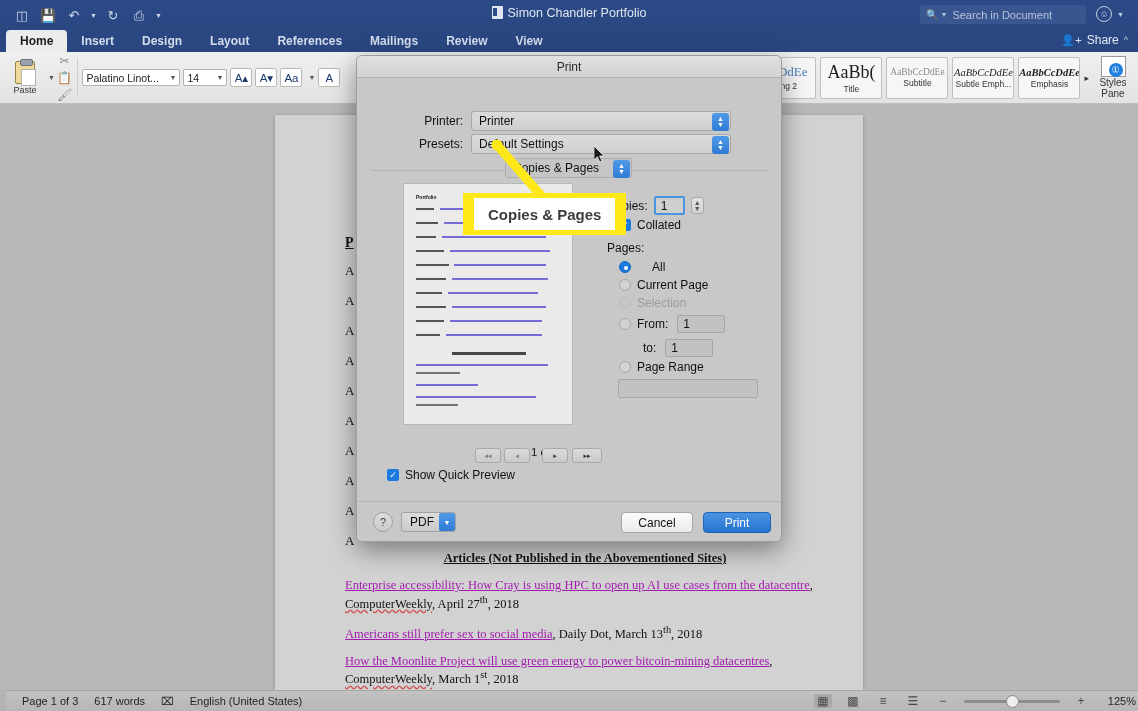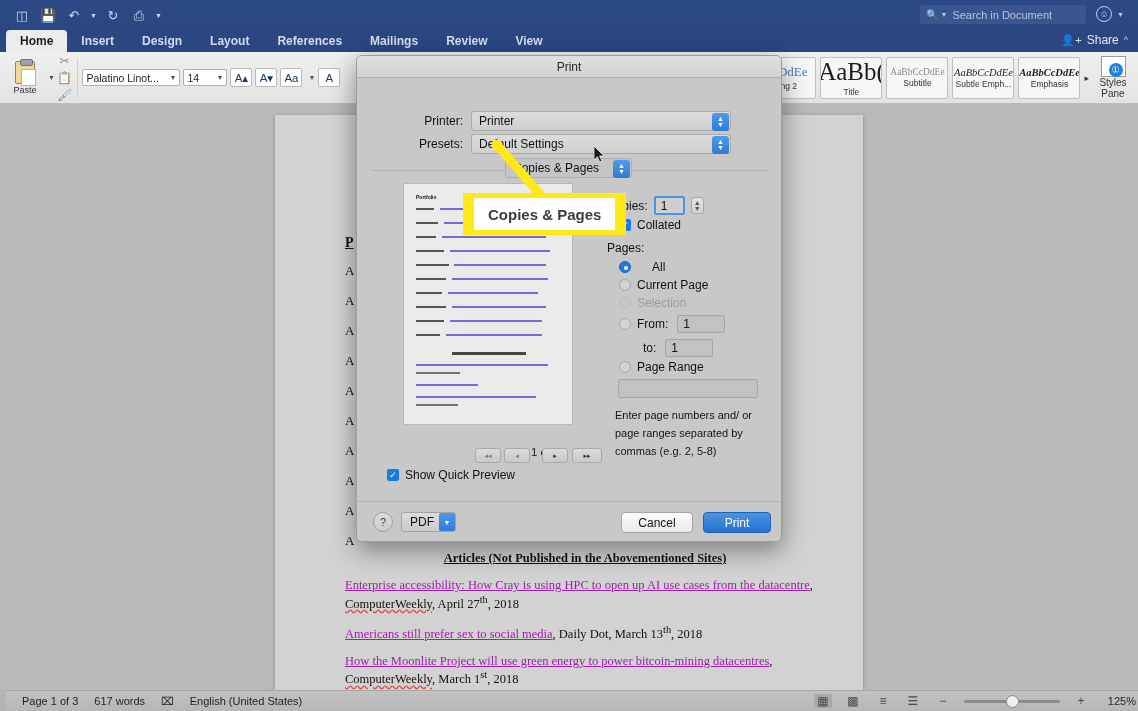--- a/index.html
+++ b/index.html
@@ -296,20 +296,23 @@
 
   <div class="titlebar">
     <div class="qat">
       <div class="qat-btn">◫</div>
       <div class="qat-btn">💾</div>
       <div class="qat-btn">↶</div>
       <div class="qat-caret">▼</div>
       <div class="qat-btn">↻</div>
       <div class="qat-btn">⎙</div>
       <div class="qat-caret">▼</div>
+    </div>
+    <div class="doc-title">
+      <span class="dicon"></span><span>Simon Chandler Portfolio</span>
     </div>
     <div class="searchbox">
       <span class="mag">🔍</span>
       <span class="sdrop">▼</span>
       <span>Search in Document</span>
     </div>
     <div class="smiley">☺</div>
     <div class="smiley-caret">▼</div>
   </div>
 
@@ -382,21 +385,21 @@
     <div class="rsep"></div>
 
     <div class="rgroup" style="width:430px;opacity:.0001"></div>
 
     <div class="rgroup styles" style="margin-left:auto">
       <div class="stile">
         <div class="samp" style="font-size:13px;color:#4a7ebb">CcDdEe</div>
         <div class="sname">ding 2</div>
       </div>
       <div class="stile">
-        <div class="samp" style="font-size:25px">AaBb(</div>
+        <div class="samp" style="font-size:18px">AaBb(</div>
         <div class="sname">Title</div>
       </div>
       <div class="stile">
         <div class="samp" style="font-size:9.5px;color:#8a8a8a">AaBbCcDdEe</div>
         <div class="sname">Subtitle</div>
       </div>
       <div class="stile">
         <div class="samp" style="font-size:10.5px;font-style:italic">AaBbCcDdEe</div>
         <div class="sname">Subtle Emph...</div>
       </div>
@@ -655,23 +658,20 @@
         <span class="optlabel">to:</span>
         <span class="tfield" style="width:48px;height:18px;margin-left:3px">1</span>
       </div>
       <div class="frow" style="left:262px;top:282px;gap:6px">
         <span class="radio"></span>
         <span class="optlabel">Page Range</span>
       </div>
       <div class="frow" style="left:261px;top:301px">
         <span class="tfield" style="width:140px;height:19px"></span>
       </div>
-      <div class="frow" style="left:258px;top:327px;width:140px;display:block">
-        <span class="hint">Enter page numbers and/ or page ranges separated by commas (e.g. 2, 5-8)</span>
-      </div>
 
       <div class="hrule" style="top:423px;left:16px;width:396px"></div>
 
       <div class="footbar">
         <div class="helpbtn">?</div>
         <div class="pdfbtn">
           <span>PDF</span>
           <span class="pdfcaret">▼</span>
         </div>
         <div class="cancelbtn">Cancel</div>

